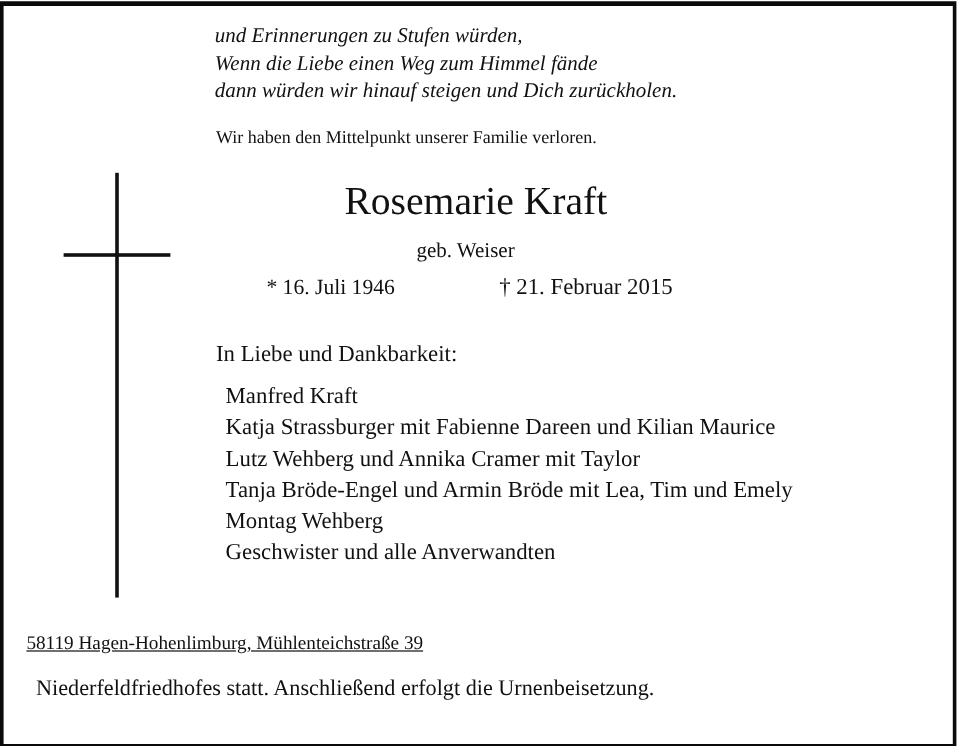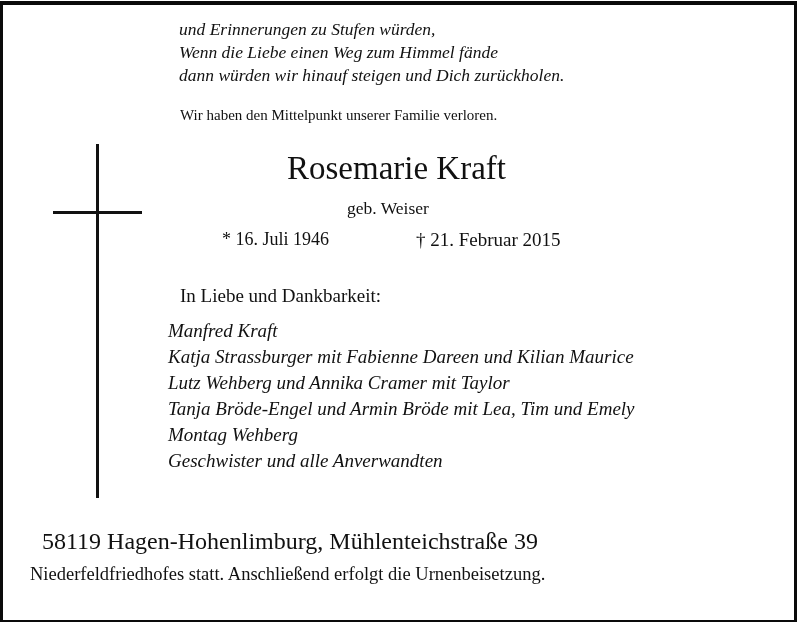--- a/index.html
+++ b/index.html
@@ -9,23 +9,23 @@
            border:3px solid #0a0a0a; border-top-width:4px; background:#fff; }
   .abs { position:absolute; white-space:nowrap; }
   .poem { left:179px; top:18px; font-style:italic; font-size:17.5px; line-height:23px; }
   .poem div { height:23px; }
   .intro { left:180px; top:107px; font-size:15px; }
   .name { left:275px; top:150px; font-size:33px;margin-left:12px; }
   .maiden { left:347px; top:198px; font-size:17.5px; }
   .born { left:222px; top:229px; font-size:18px; }
   .died { left:416px; top:229px; font-size:19px; }
   .thanks { left:180px; top:285px; font-size:19px; }
-  .family { left:168px; top:318px; font-size:19px; line-height:26px;font-style:italic; }
+  .family { left:188px; top:318px; font-size:19px; line-height:26px; }
   .family div { height:26px; }
-  .address { left:42px; top:528px; font-size:24px; }
+  .address { left:22px; top:528px; font-size:16px;text-decoration:underline; }
   .funeral { left:30px; top:562px; font-size:18.5px; line-height:24px; }
   .cross-v { position:absolute; left:96px; top:144px; width:3px; height:354px; background:#111; }
   .cross-h { position:absolute; left:53px; top:211px; width:89px; height:3px; background:#111; }
 </style>
 </head>
 <body>
 
 <div class="frame">
 </div>
 

